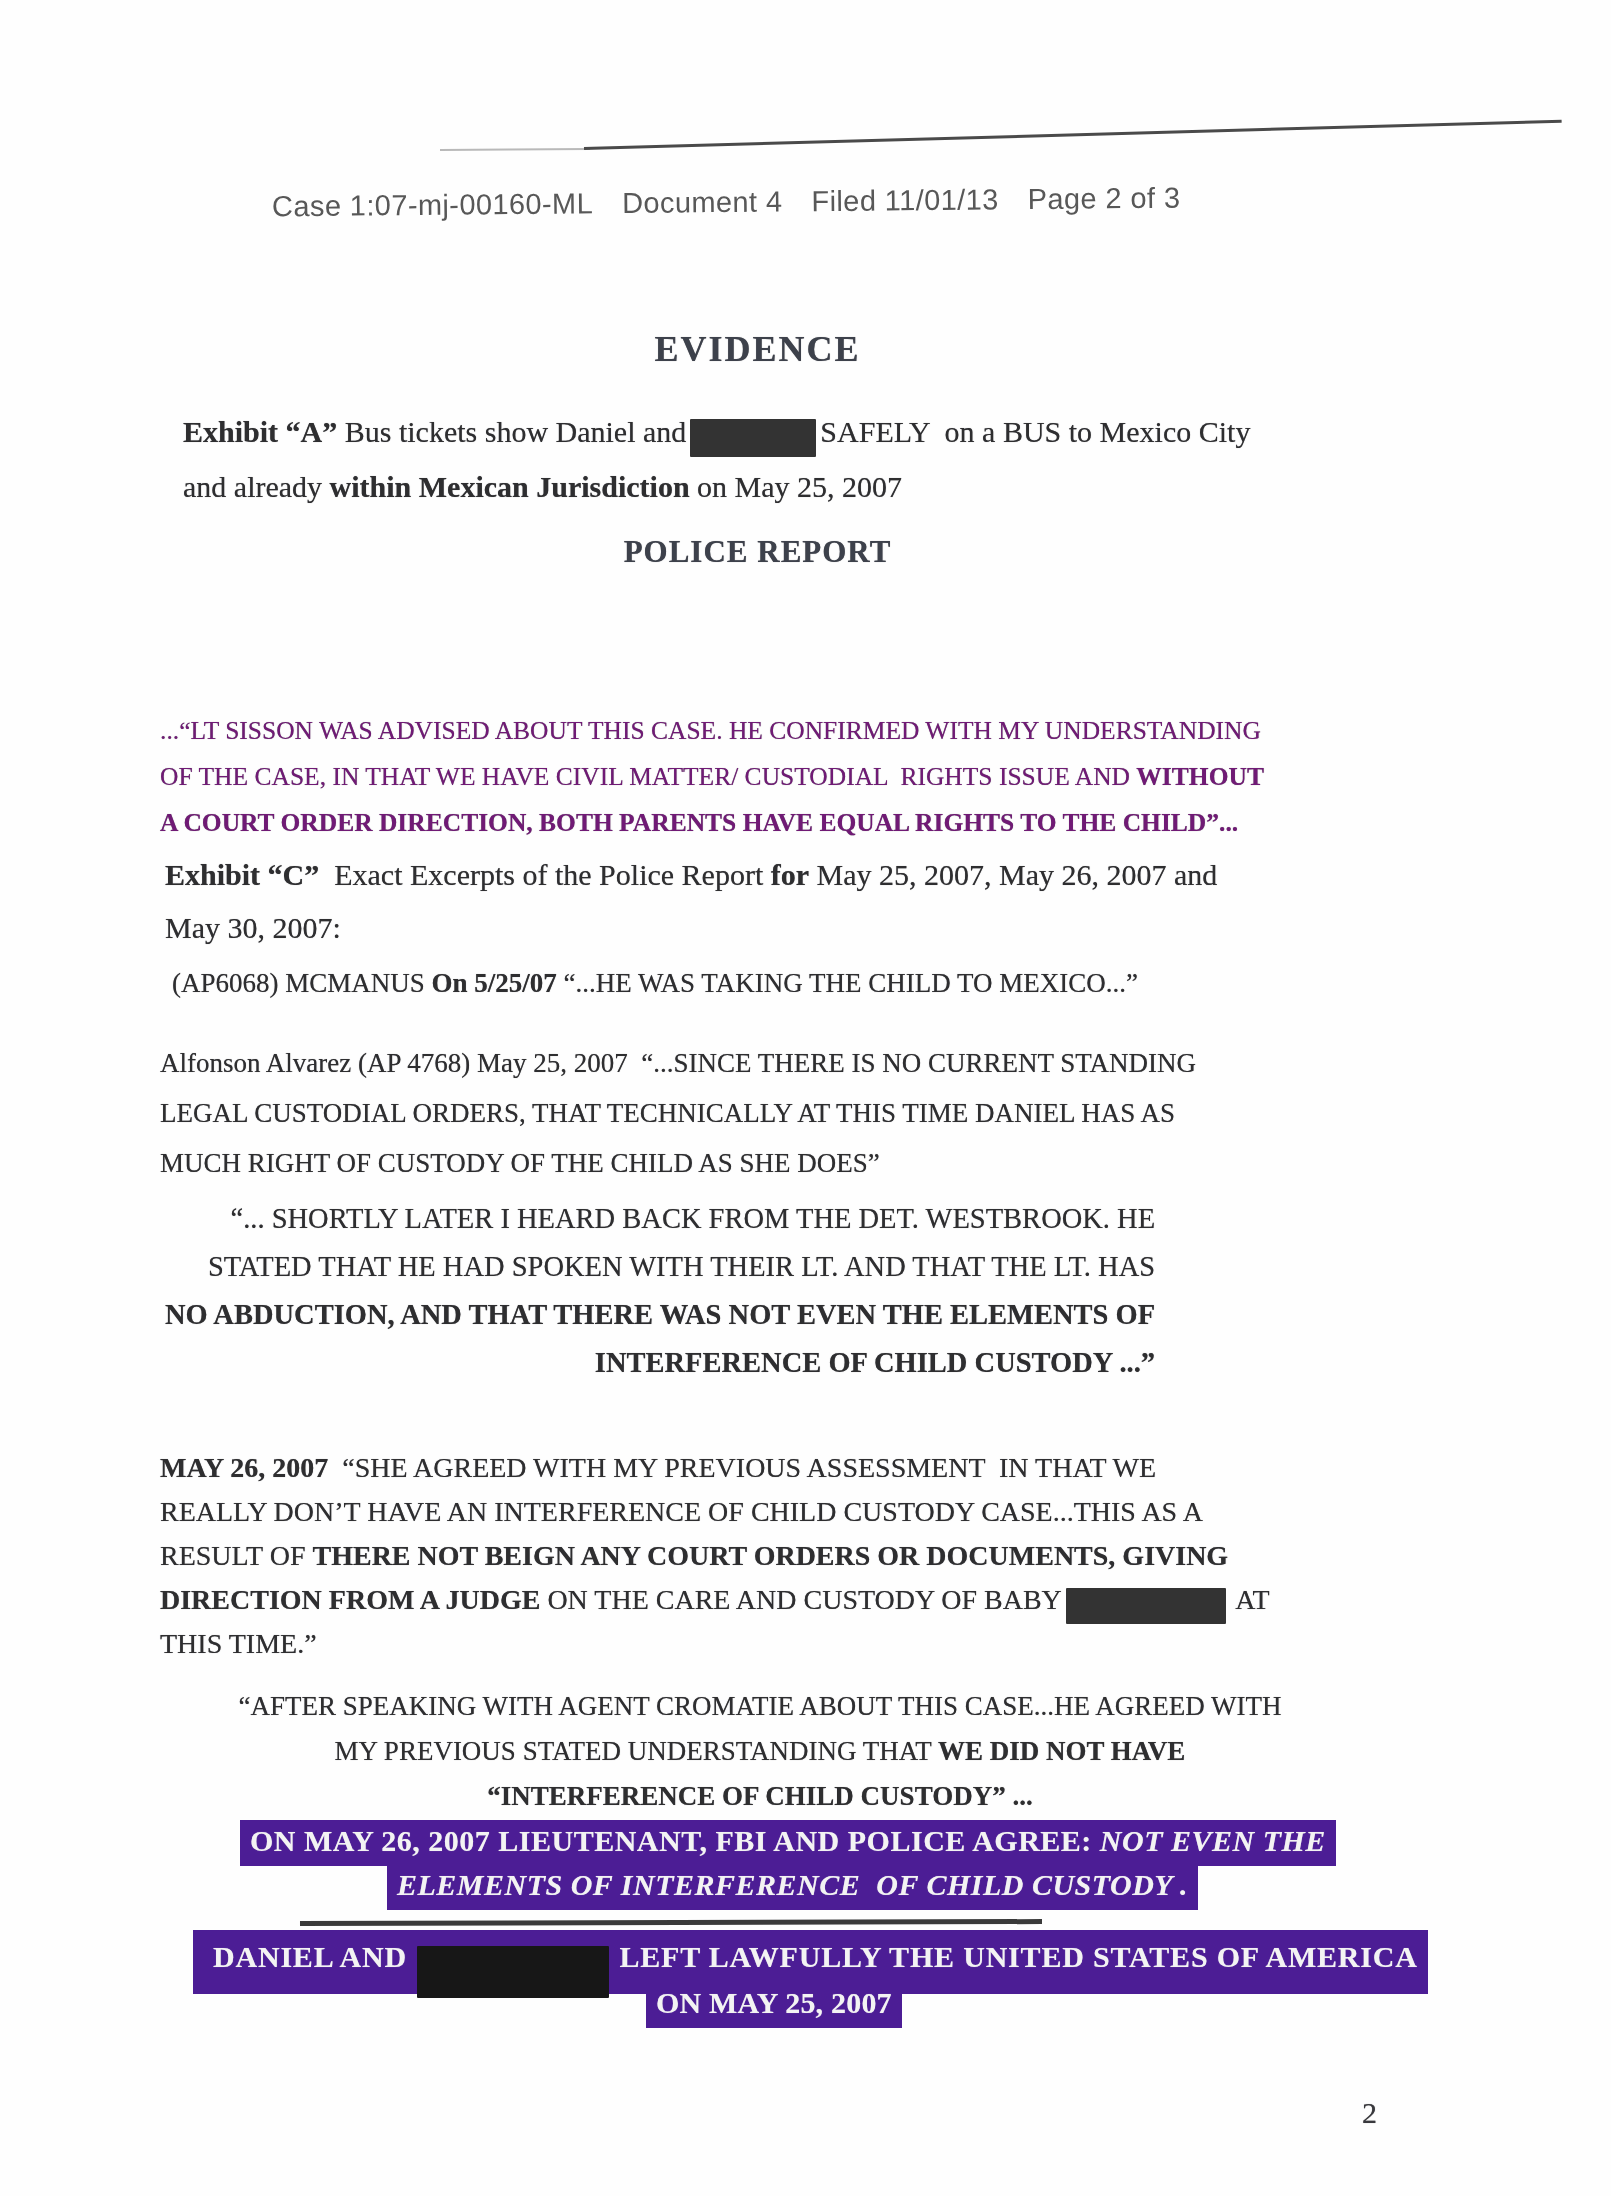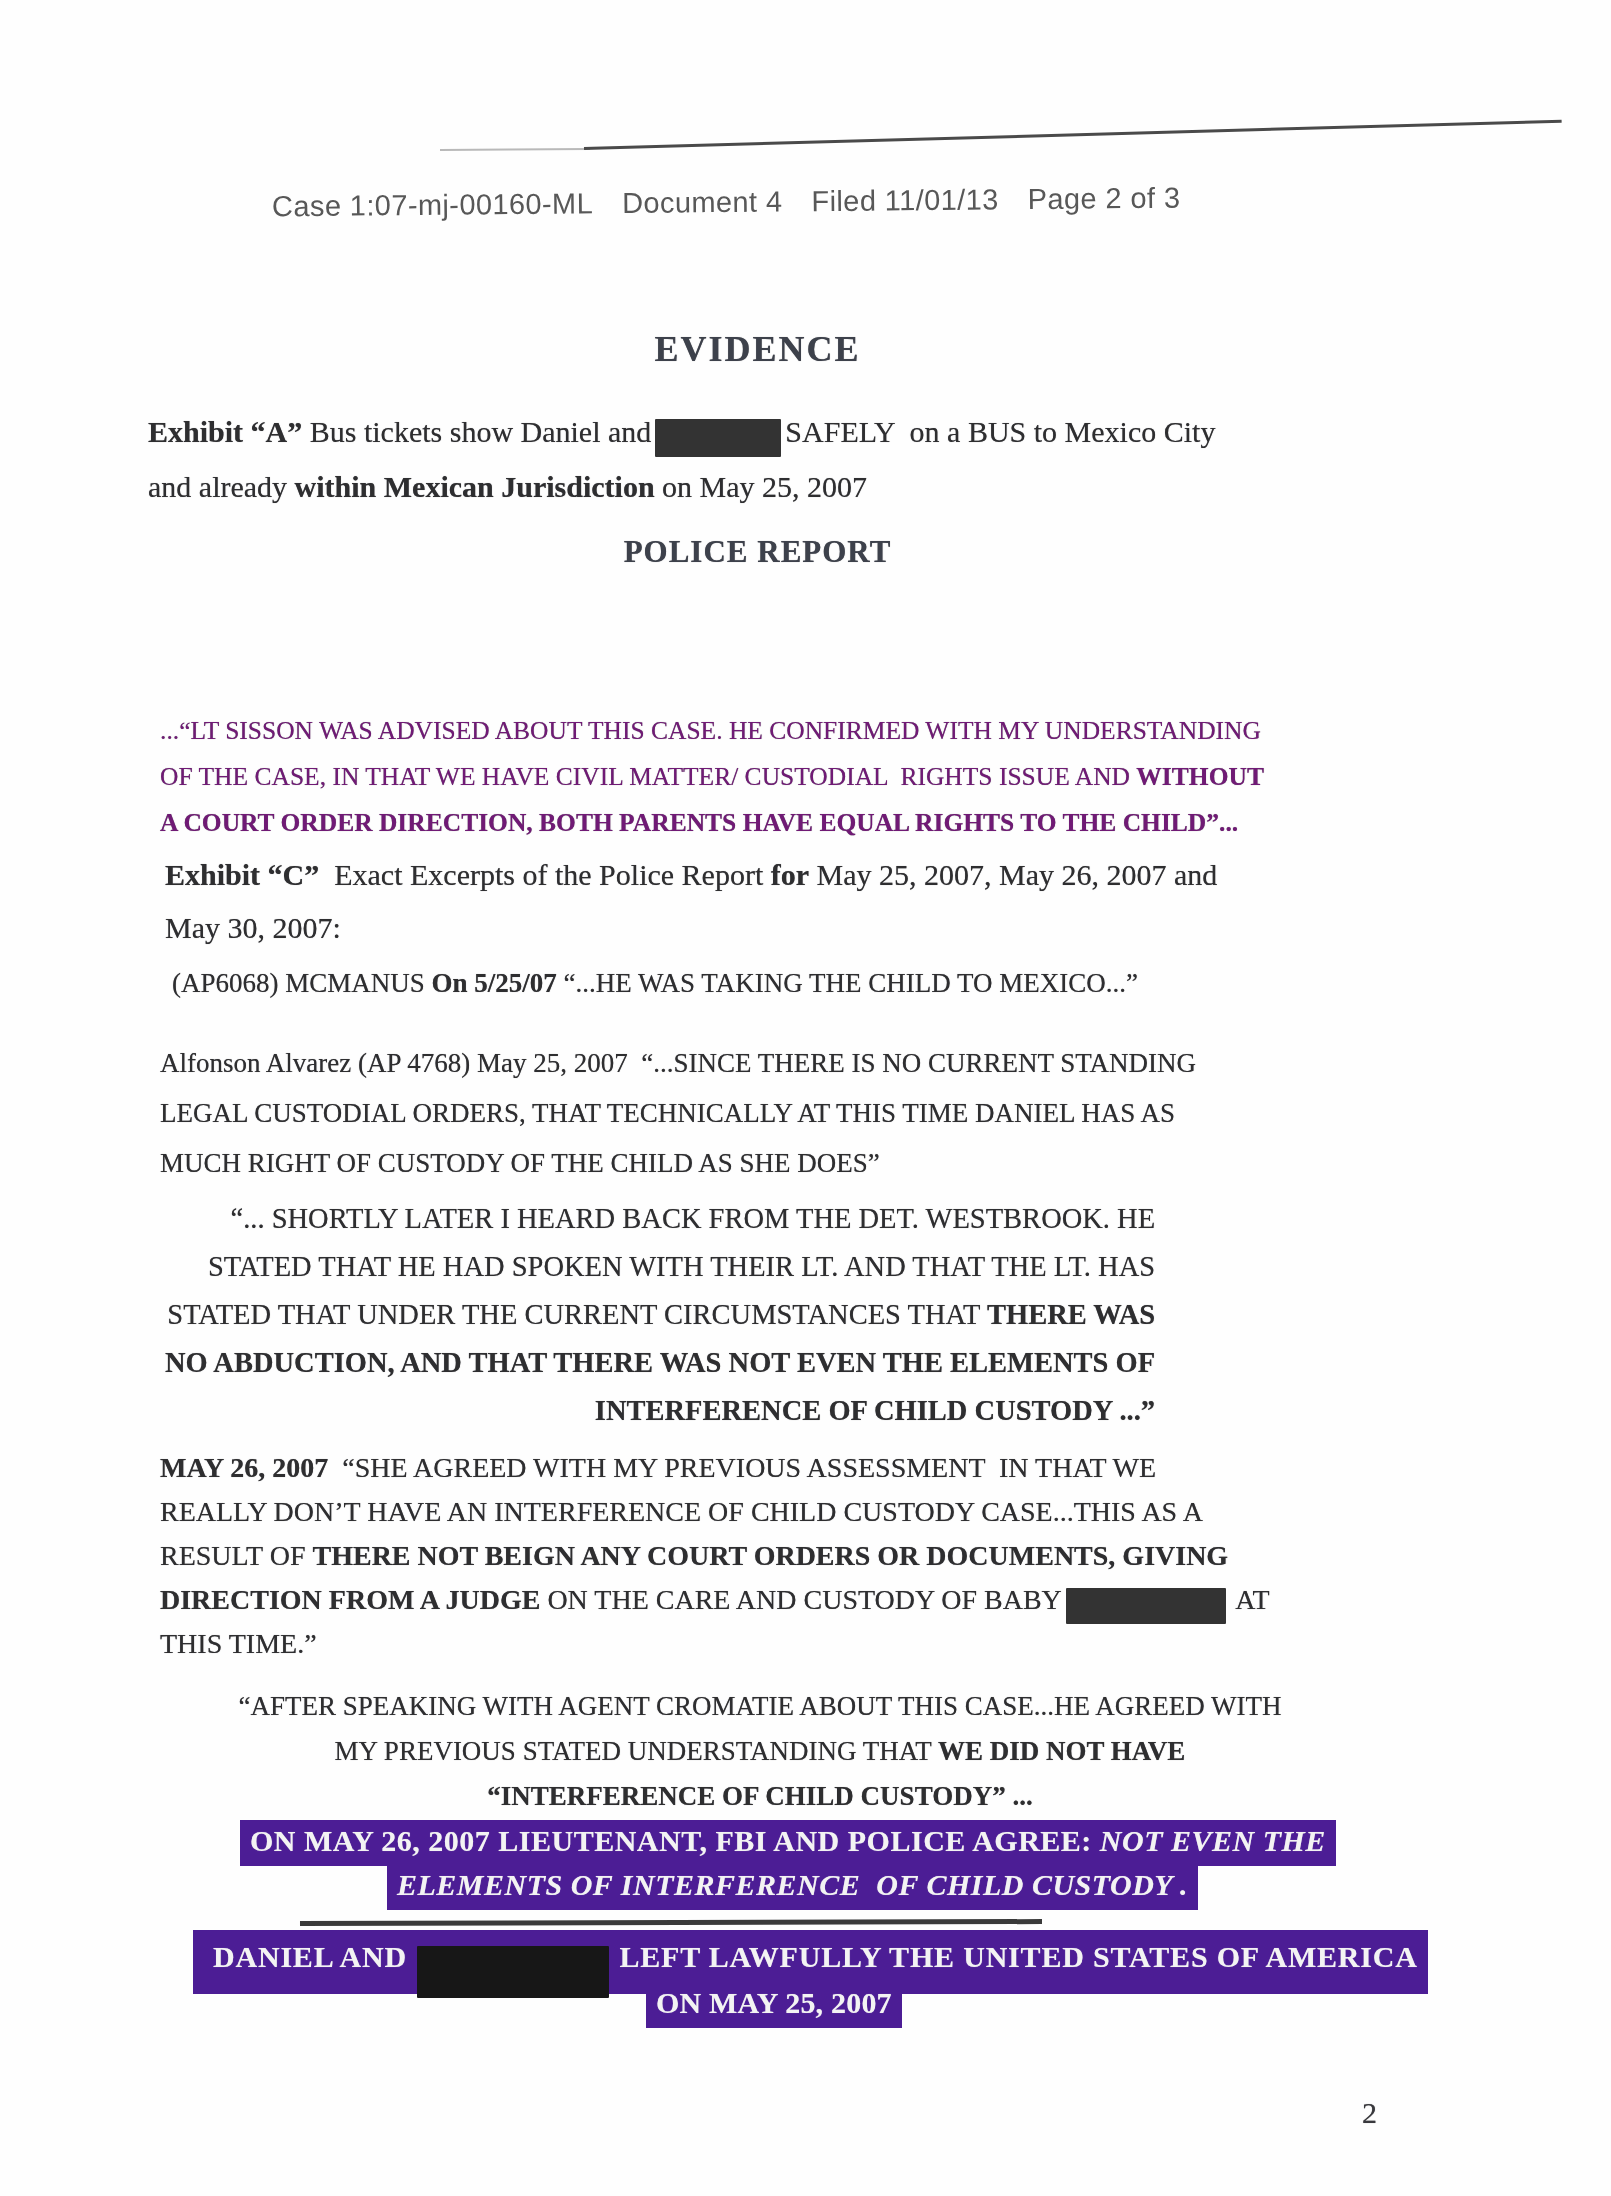--- a/index.html
+++ b/index.html
@@ -22,21 +22,21 @@
     position:absolute;left:165px;width:1185px;text-align:center;
     font-weight:bold;color:#3d414b;white-space:pre;
   }
   .h-evidence{top:328px;font-size:36px;letter-spacing:2px;}
   .h-police{top:534px;font-size:31px;letter-spacing:1px;}
   
   .para{position:absolute;}
   .para .ln{white-space:pre;}
   .b{font-weight:bold;}
   .i{font-style:italic;}
-  .p-exa{left:148px;top:404px;font-size:30px;line-height:55px;}
+  .p-exa{left:183px;top:404px;font-size:30px;line-height:55px;}
   .p-exb{left:165px;top:594px;font-size:30px;line-height:53px;}
   .p-lt {left:160px;top:708px;font-size:25.5px;line-height:46px;color:#701a75;}
   .p-exc{left:165px;top:848px;font-size:30px;line-height:53px;}
   .p-ap {left:172px;top:960px;font-size:27px;line-height:46px;}
   .p-alv{left:160px;top:1038px;font-size:27px;line-height:50px;}
   .p-wb {left:165px;top:1195px;font-size:28.5px;line-height:48px;text-align:right;}
   .p-m26{left:160px;top:1446px;font-size:28px;line-height:44px;}
   .p-cro{left:165px;top:1684px;width:1190px;text-align:center;font-size:27px;line-height:45px;}
   
   .redact{
@@ -97,21 +97,20 @@
       <div class="ln"><span class="">(AP6068) MCMANUS </span><span class="b ">On 5/25/07</span><span class=""> “...HE WAS TAKING THE CHILD TO MEXICO...”</span></div>
     </div>
   <div class="para p-alv">
       <div class="ln"><span class="">Alfonson Alvarez (AP 4768) May 25, 2007  “...SINCE THERE IS NO CURRENT STANDING</span></div>
       <div class="ln"><span class="">LEGAL CUSTODIAL ORDERS, THAT TECHNICALLY AT THIS TIME DANIEL HAS AS</span></div>
       <div class="ln"><span class="">MUCH RIGHT OF CUSTODY OF THE CHILD AS SHE DOES”</span></div>
     </div>
   <div class="para p-wb">
       <div class="ln"><span class="">“... SHORTLY LATER I HEARD BACK FROM THE DET. WESTBROOK. HE</span></div>
       <div class="ln"><span class="">STATED THAT HE HAD SPOKEN WITH THEIR LT. AND THAT THE LT. HAS</span></div>
-      <div class="ln"><span class="">STATED THAT UNDER THE CURRENT CIRCUMSTANCES THAT </span><span class="b ">THERE WAS</span></div>
       <div class="ln"><span class="b ">NO ABDUCTION, AND THAT THERE WAS NOT EVEN THE ELEMENTS OF</span></div>
       <div class="ln"><span class="b ">INTERFERENCE OF CHILD CUSTODY ...”</span></div>
     </div>
   <div class="para p-m26">
       <div class="ln"><span class="b ">MAY 26, 2007</span><span class="">  “SHE AGREED WITH MY PREVIOUS ASSESSMENT  IN THAT WE</span></div>
       <div class="ln"><span class="">REALLY DON’T HAVE AN INTERFERENCE OF CHILD CUSTODY CASE...THIS AS A</span></div>
       <div class="ln"><span class="">RESULT OF </span><span class="b ">THERE NOT BEIGN ANY COURT ORDERS OR DOCUMENTS, GIVING</span></div>
       <div class="ln"><span class="b ">DIRECTION FROM A JUDGE</span><span class=""> ON THE CARE AND CUSTODY OF BABY</span><span class="redact" style="width: 160px; height: 36px;"></span><span class=""> AT</span></div>
       <div class="ln"><span class="">THIS TIME.”</span></div>
     </div>

